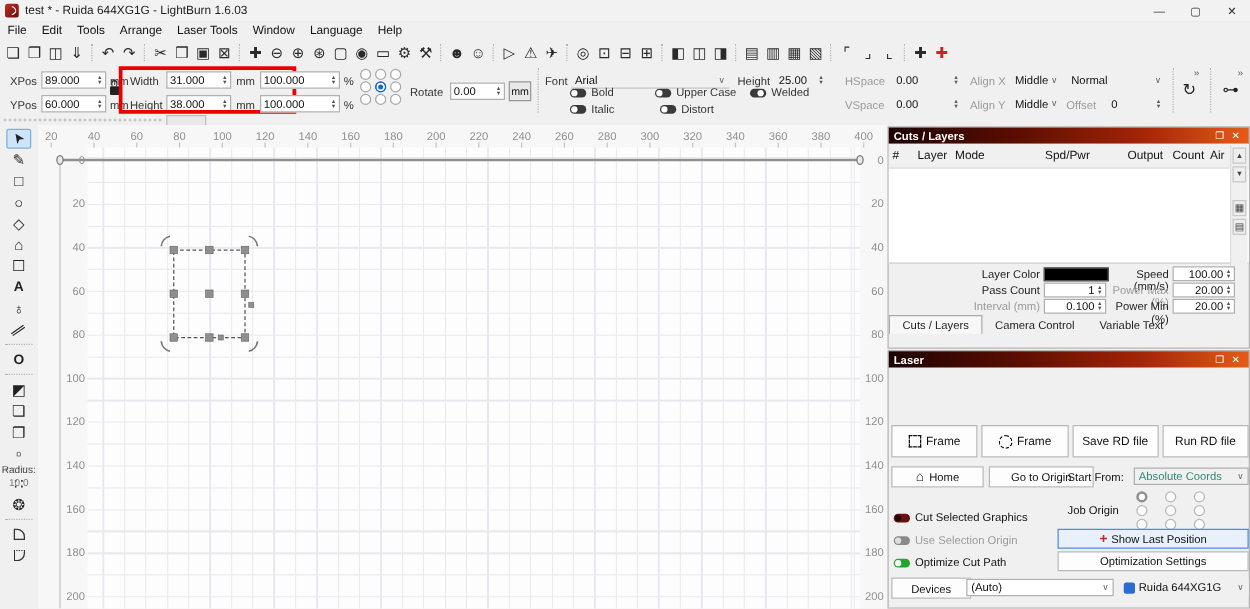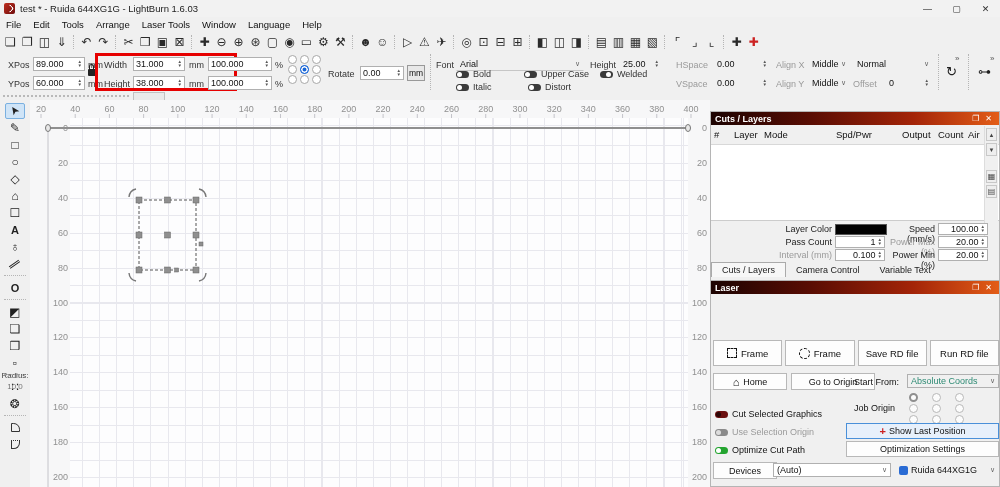--- a/index.html
+++ b/index.html
@@ -533,21 +533,21 @@
         <rect x="144.62" y="168" width="4" height="4" class="hnd"></rect>
         <path d="M 99 97 A 9 9 0 0 1 106 89" class="rot"></path>
         <path d="M 169 89 A 9 9 0 0 1 176 97" class="rot"></path>
         <path d="M 99 173 A 9 9 0 0 0 106 181" class="rot"></path>
         <path d="M 169 181 A 9 9 0 0 0 176 173" class="rot"></path>
       </svg>
   </div>
 
   <div class="rightdock">
 
-    <div class="panel" style="top:15px;height:178px">
+    <div class="panel" style="top:5px;height:178px">
       <div class="ptitle">
         <span>Cuts / Layers</span>
         <span class="picn">❐</span>
         <span class="picn">✕</span>
       </div>
       <div class="chead">
         <span style="width:20px">#</span>
         <span style="width:30px">Layer</span>
         <span style="width:72px">Mode</span>
         <span style="width:66px">Spd/Pwr</span>

